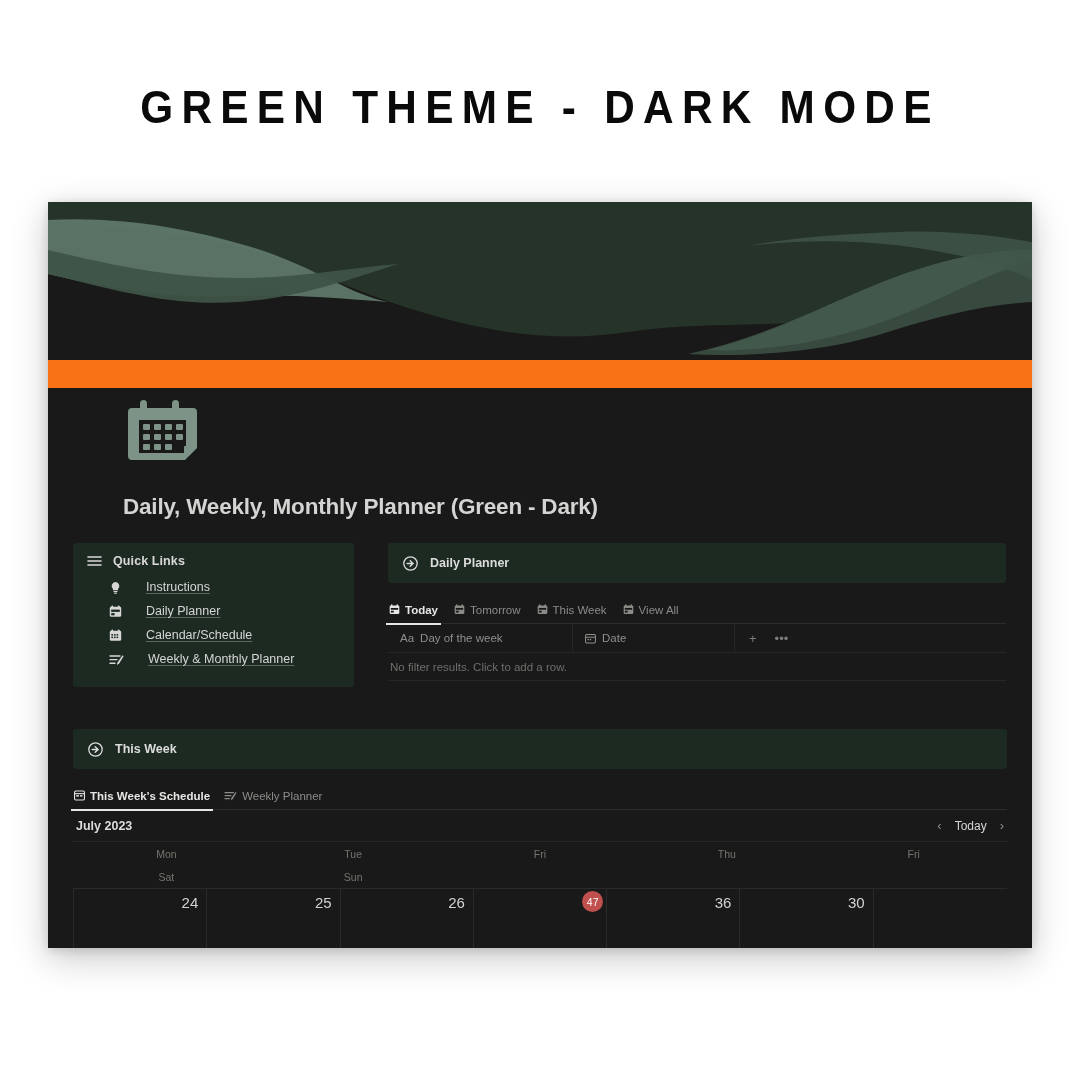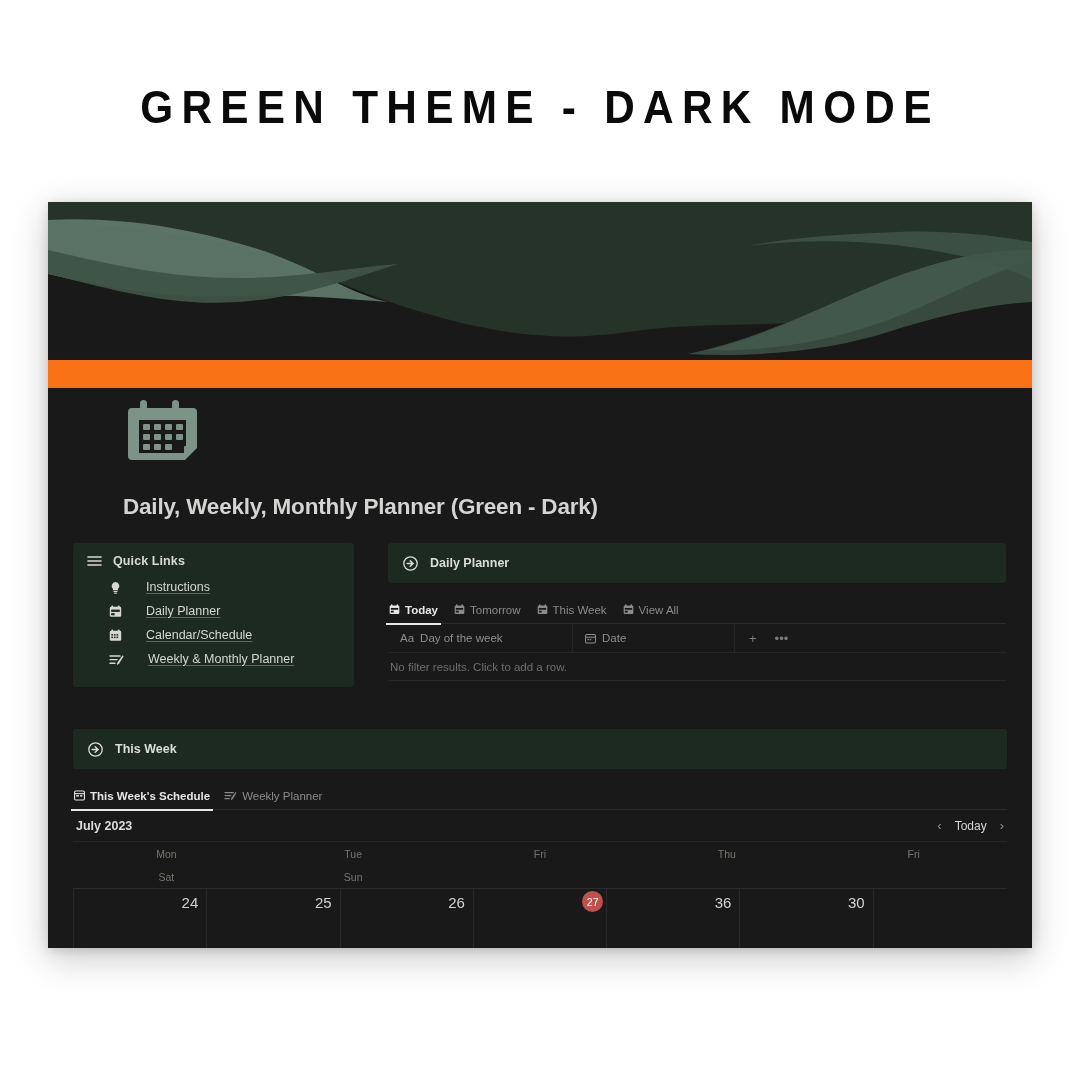--- a/index.html
+++ b/index.html
@@ -578,21 +578,21 @@
         <div class="cal-cell">
           <span class="cal-daynum">24</span>
         </div>
         <div class="cal-cell">
           <span class="cal-daynum">25</span>
         </div>
         <div class="cal-cell">
           <span class="cal-daynum">26</span>
         </div>
         <div class="cal-cell">
-          <span class="cal-daynum today">27</span>
+          <span class="cal-daynum today">47</span>
         </div>
         <div class="cal-cell">
           <span class="cal-daynum">36</span>
         </div>
         <div class="cal-cell">
           <span class="cal-daynum">30</span>
         </div>
       </div>
 
     </div>

